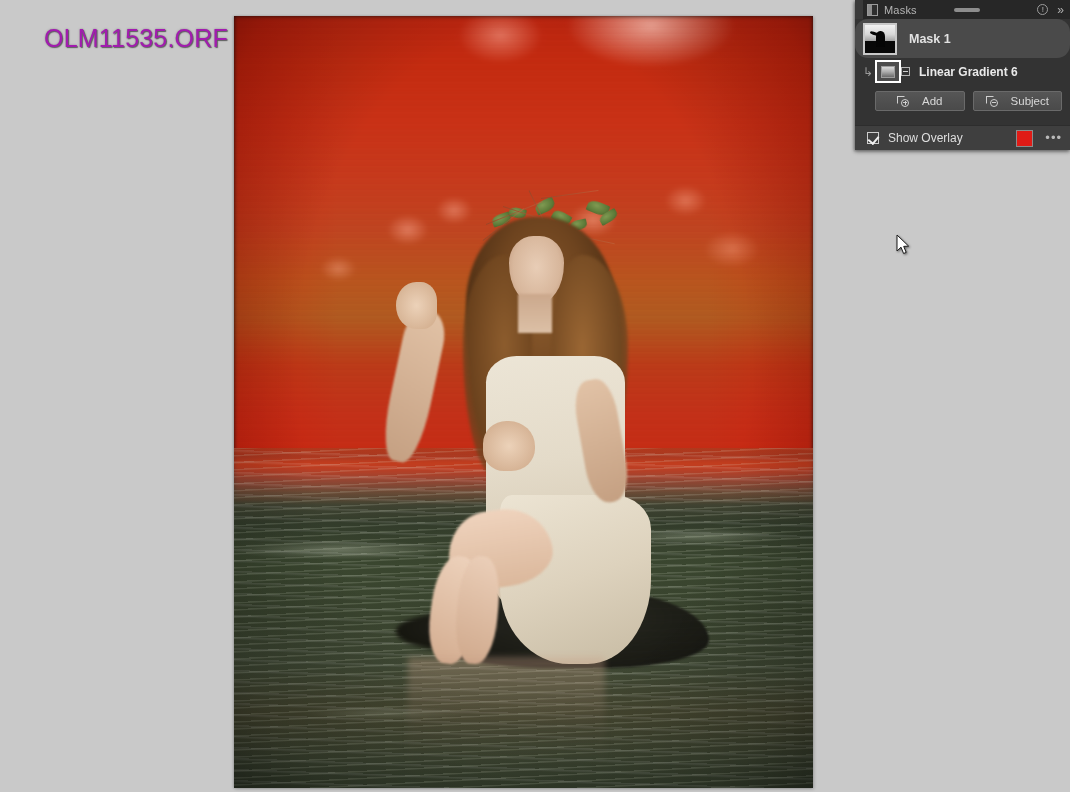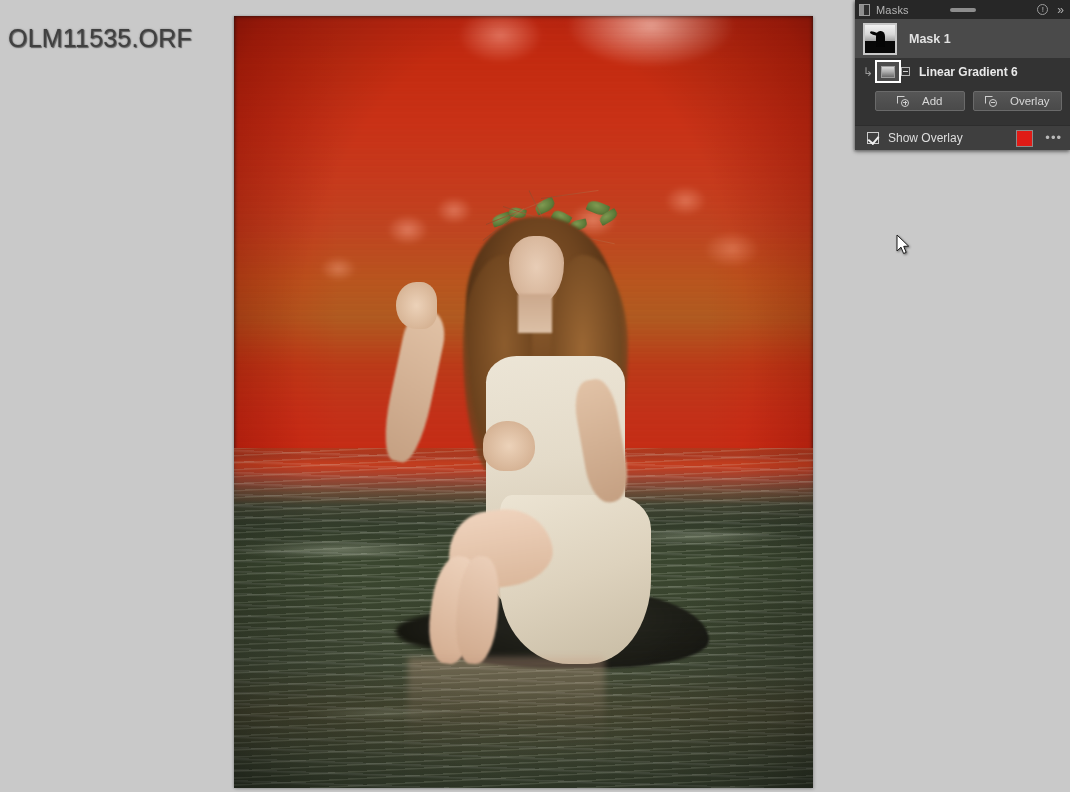--- a/index.html
+++ b/index.html
@@ -18,23 +18,24 @@
     height: 792px;
     background: #c9c9c9;
   }
 
   
   #info-overlay {
     position: absolute;
     left: 8px;
     top: 24px;
     width: 220px;
-    color: #404040;
+    color: #a21caf;
     text-shadow: 1px 1px 1px rgba(80,80,80,.85), 0 0 2px rgba(90,90,90,.6);
     user-select: none;
+    text-align: right;
   }
   #file-name {
     font-size: 25px;
     font-weight: 400;
     letter-spacing: .2px;
     line-height: 28px;
     white-space: nowrap;
   }
   #exposure-line {
     font-size: 16px;
@@ -278,20 +279,21 @@
     user-select: none;
   }
 
   #panel-titlebar {
     height: 19px;
     background: #272727;
     display: flex;
     align-items: center;
     padding: 0 6px 0 4px;
     position: relative;
+    margin-left: 8px;
   }
   #panel-titlebar .title-text {
     font-size: 11px;
     color: #b4b4b4;
     margin-left: 6px;
     letter-spacing: .2px;
   }
   .panel-icon-sq {
     width: 11px; height: 12px;
     border: 1px solid #9a9a9a;
@@ -350,20 +352,21 @@
   }
 
   #mask-list { background: #333333; padding: 0 0 6px 0; }
 
   .mask-row {
     display: flex;
     align-items: center;
     height: 39px;
     padding-left: 8px;
     background: #4a4a4a;
+    border-radius: 13px;
   }
   #mask-thumb {
     width: 34px; height: 32px;
     border: 2px solid #c9c9c9;
     background: #0d0d0d;
     position: relative;
     overflow: hidden;
     flex: 0 0 auto;
   }
   #mask-thumb .thumb-sky {
@@ -651,21 +654,21 @@
             <span class="sq"></span>
               <span class="circ"></span>
           </span>
           <span>Add</span>
         </div>
         <div class="as-button">
           <span class="as-icon">
             <span class="sq"></span>
               <span class="circ"></span>
           </span>
-          <span>Overlay</span>
+          <span>Subject</span>
         </div>
       </div>
     </div>
 
     <div id="overlay-bar">
       <span id="show-overlay-check"></span>
       <span id="show-overlay-label">Show Overlay</span>
       <span id="overlay-right">
         <span id="overlay-color-swatch" style="background: rgb(224, 27, 22);"></span>
         <span id="overlay-more">•••</span>

